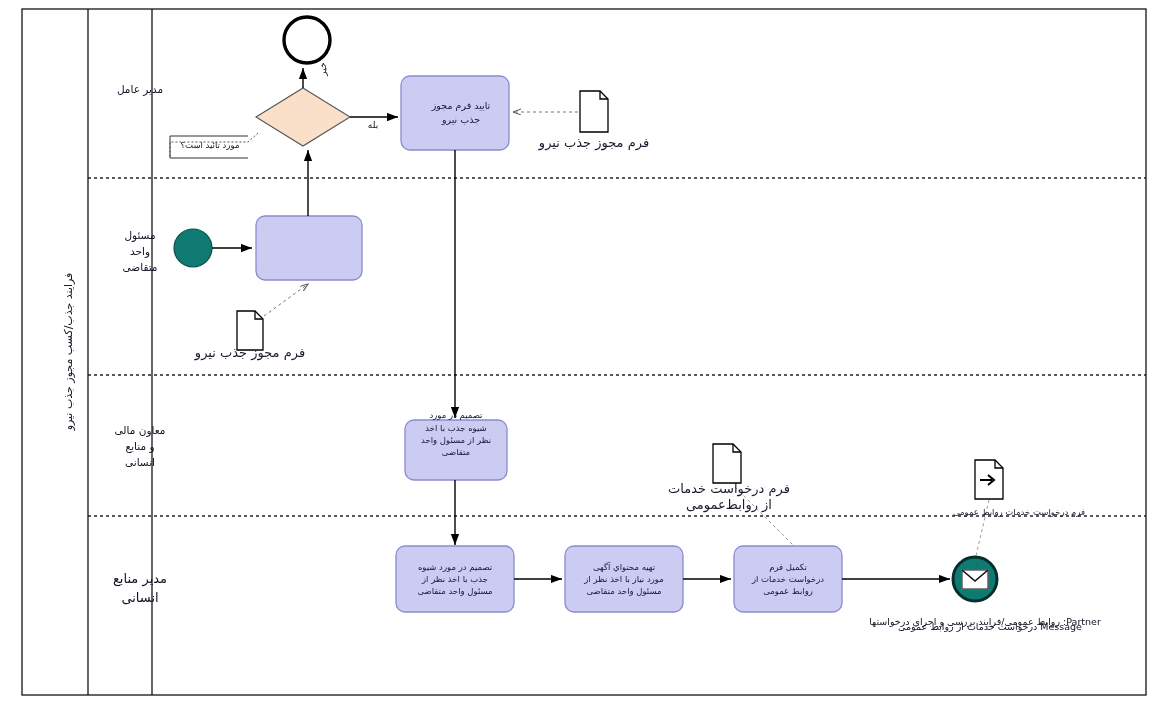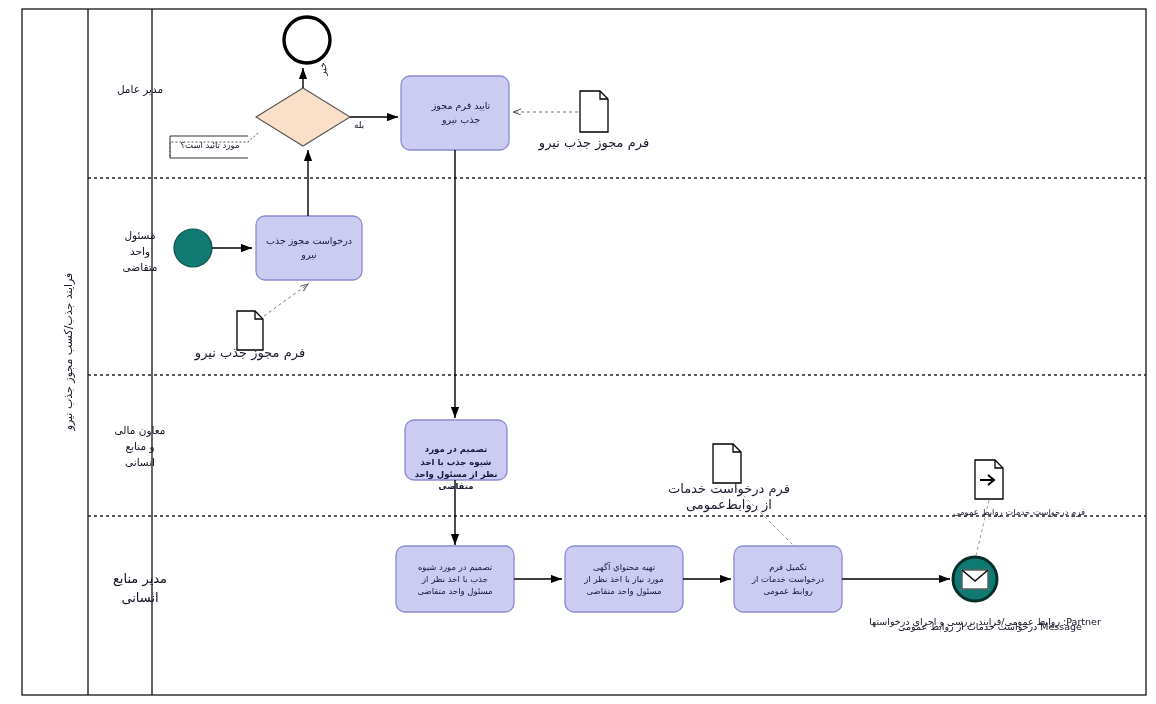--- a/index.html
+++ b/index.html
@@ -200,45 +200,43 @@
   <div class="lane-label" style="left:88px; top:415px; width:64px; height:64px; white-space:pre-line;">معاون مالی
 و منابع
 انسانی</div>
 
   <div class="lane-label small" style="left:90px; top:565px; width:60px; height:46px; white-space:pre-line;">مدیر منابع
 انسانی</div>
 
   <div class="task-label" style="left:401px; top:76px; width:120px; height:74px; white-space:pre-line;">تایید فرم مجوز
 جذب نیرو</div>
 
-  <div class="task-label" style="left:256px; top:216px; width:106px; height:64px; white-space:pre-line;">درخواست مجوز جذب
-نیرو</div>
-
-  <div class="task-label tiny" style="left:405px; top:438px; width:102px; height:60px; white-space:pre-line;font-weight:bold;">تصمیم در مورد
+
+  <div class="task-label tiny" style="left:405px; top:404px; width:102px; height:60px; white-space:pre-line;">تصمیم در مورد
 شیوه جذب با اخذ
 نظر از مسئول واحد
 متقاضی</div>
 
   <div class="task-label tiny" style="left:396px; top:546px; width:118px; height:66px; white-space:pre-line;">تصمیم در مورد شیوه
 جذب با اخذ نظر از
 مسئول واحد متقاضی</div>
 
   <div class="task-label tiny" style="left:565px; top:546px; width:118px; height:66px; white-space:pre-line;">تهیه محتواي آگهی
 مورد نیاز با اخذ نظر از
 مسئول واحد متقاضی</div>
 
   <div class="task-label tiny" style="left:734px; top:546px; width:108px; height:66px; white-space:pre-line;">تکمیل فرم
 درخواست خدمات از
 روابط عمومی</div>
 
   <div class="flow-lbl" style="left:172px; top:140px; width:76px; text-align:center; font-size:8.5px;">مورد تائید است؟</div>
 
   <div class="flow-lbl rot90" style="left:312px; top:64px; width:22px; text-align:center;">خیر</div>
 
-  <div class="flow-lbl" style="left:354px; top:120px; width:22px; text-align:left;">بله</div>
+  <div class="flow-lbl" style="left:362px; top:120px; width:22px; text-align:center;">بله</div>
 
   <div class="lbl small" style="left:524px; top:135px; width:140px;">فرم مجوز  جذب نیرو</div>
 
   <div class="lbl small" style="left:180px; top:345px; width:140px;">فرم مجوز  جذب نیرو</div>
 
   <div class="lbl small" style="left:665px; top:481px; width:128px;">فرم درخواست خدمات
 از روابط‌عمومی</div>
 
   <div class="lbl tiny" style="left:895px; top:507px; width:190px; text-align:right;">فرم درخواست خدمات روابط عمومی</div>
 

